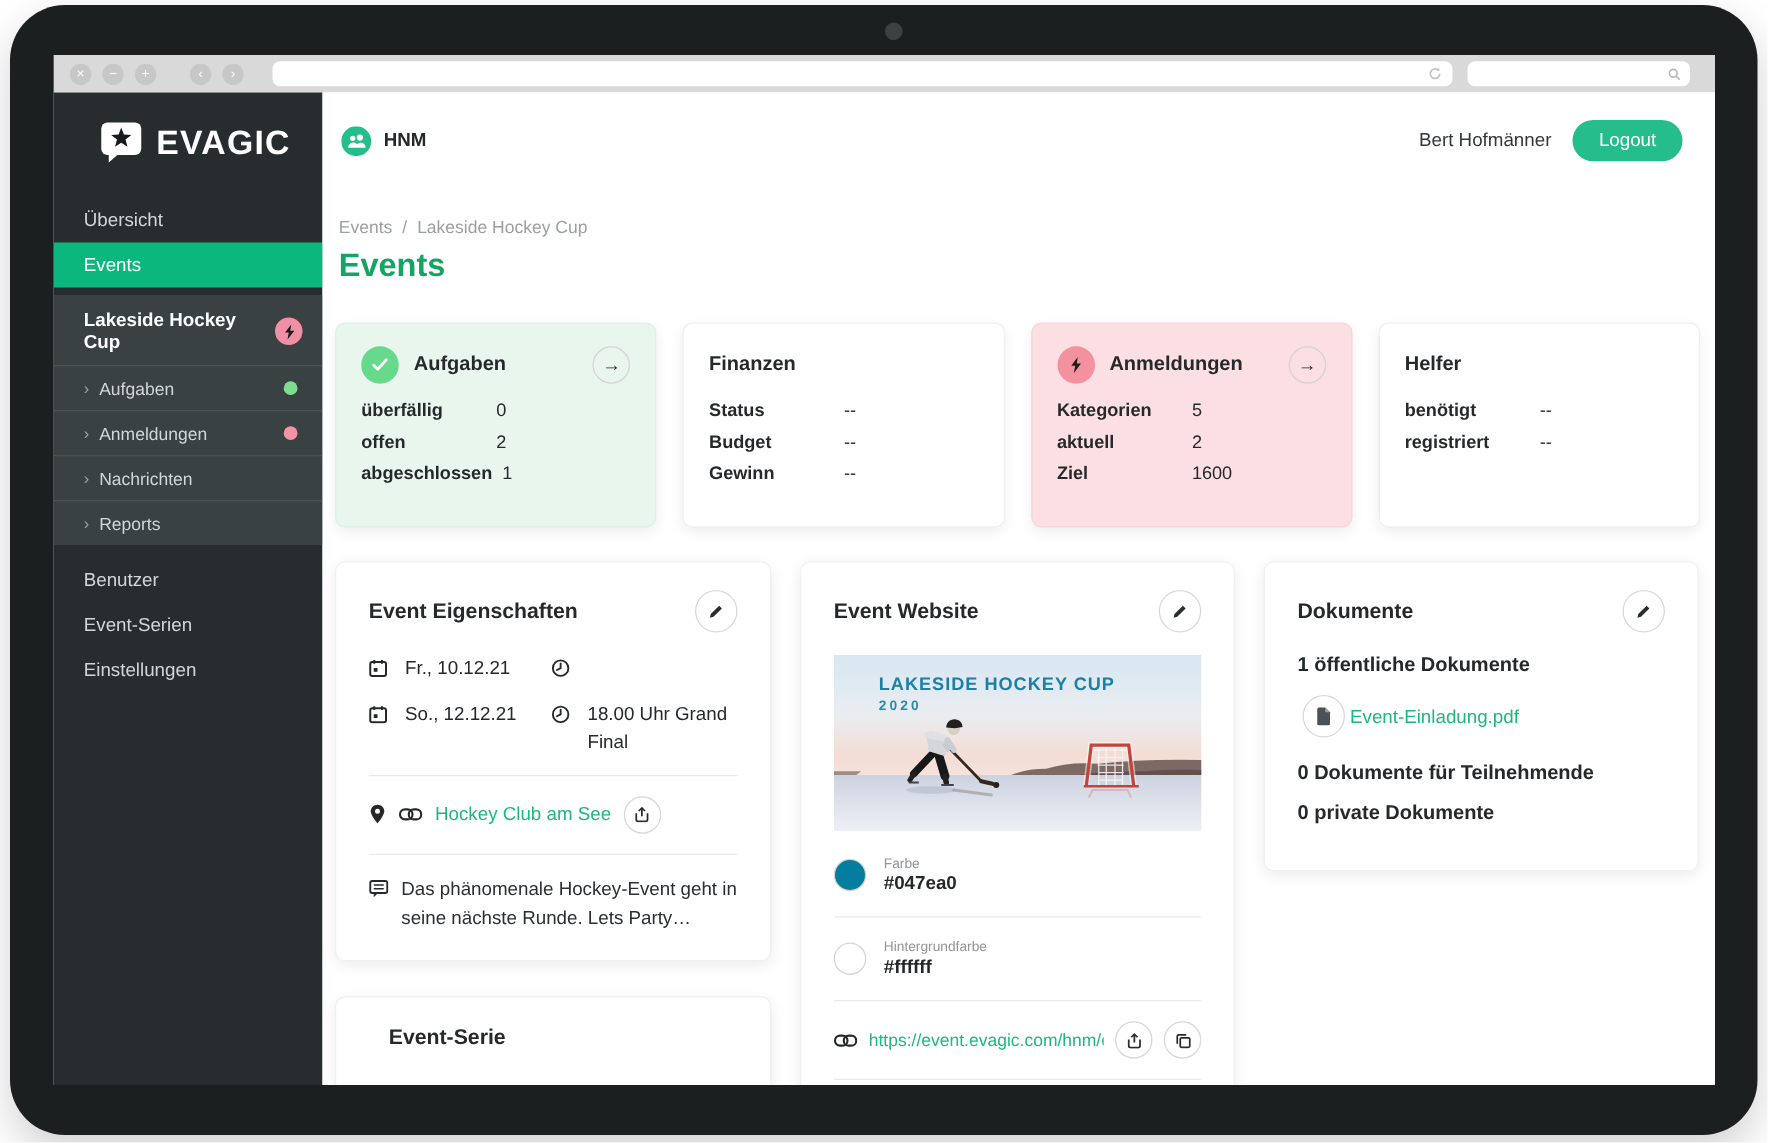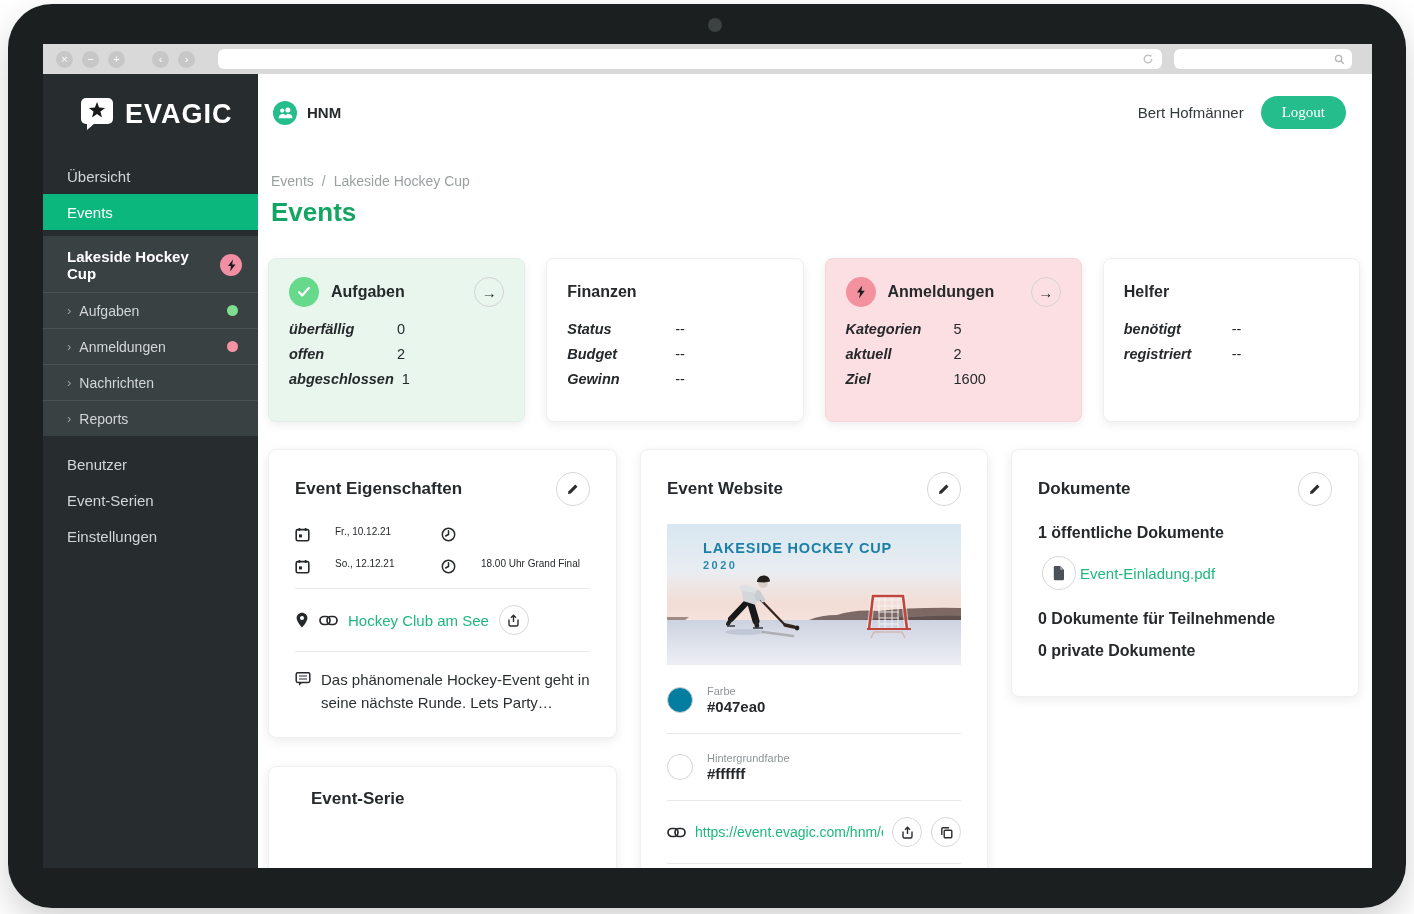--- a/index.html
+++ b/index.html
@@ -45,55 +45,55 @@
   .dot { width:11px; height:11px; border-radius:50%; margin-left:auto; }
   .bottom-nav { margin-top:10px; }
 
   
   .main { flex:1; background:#fff; overflow:hidden; }
   .main-header { display:flex; align-items:center; padding:22px 26px 0 15px; }
   .org { display:flex; align-items:center; gap:10px; }
   .org-label { font-weight:700; font-size:15px; color:#26292b; }
   .user-name { margin-left:auto; font-size:15px; color:#33383a; }
   .logout-btn { margin-left:17px; background:#26bd8c; color:#fff; border:none; border-radius:17px;
-                height:33px; padding:0 21px; font-size:15px; font-family:Liberation Serif, serif; cursor:pointer; }
+                height:33px; padding:0 21px; font-size:15px; font-family:Liberation Sans, sans-serif; cursor:pointer; }
 
   .breadcrumb { margin:44px 0 0 13px; font-size:14px; color:#9aa0a0; display:flex; gap:8px; }
   .page-title { margin:8px 0 0 13px; font-size:26px; font-weight:700; color:#14a565; }
 
   
   .stats { display:grid; grid-template-columns:repeat(4,1fr); gap:21px; margin:30px 12px 0 10px; }
   .stat-card { border-radius:8px; padding:17px 20px; min-height:164px; background:#fff;
                border:1px solid #efefef; box-shadow:0 3px 10px rgba(0,0,0,.07); }
   .stat-card.tone-green { background:#e8f6ee; border-color:#e0f0e6; }
   .stat-card.tone-pink  { background:#fbdfe2; border-color:#f6d5d9; }
   .stat-head { display:flex; align-items:center; gap:12px; height:32px; margin-bottom:13px; }
   .icon-circle { width:30px; height:30px; border-radius:50%; display:flex; align-items:center; justify-content:center; flex-shrink:0; }
   .stat-title { font-weight:700; font-size:16px; color:#26292b; }
   .round-btn { margin-left:auto; width:30px; height:30px; border-radius:50%; border:1px solid #d4d4d4;
                background:transparent; display:flex; align-items:center; justify-content:center;
                font-size:15px; color:#26292b; cursor:pointer; }
   .stat-row { display:flex; align-items:center; margin:9px 0; font-size:14.5px; color:#26292b; }
-  .stat-row .lbl { font-weight:700; min-width:100px;font-style:italic; }
+  .stat-row .lbl { font-weight:700; min-width:100px; }
   .stat-row .val { margin-left:8px; }
 
   
   .details { display:grid; grid-template-columns:349px 348px 348px; column-gap:23px;
              align-items:start; margin:27px 12px 0 10px; }
   .card { background:#fff; border:1px solid #f0f0f0; border-radius:8px;
           box-shadow:0 3px 12px rgba(0,0,0,.08); padding:22px 26px; }
   .card-head { display:flex; align-items:center; margin-bottom:18px; }
   .card-title { font-weight:700; font-size:17px; color:#26292b; }
   .edit-btn { margin-left:auto; width:34px; height:34px; border-radius:50%; border:1px solid #d8d8d8;
               background:#fff; display:flex; align-items:center; justify-content:center; cursor:pointer; }
   .divider { height:1px; background:#e9e9e9; margin:12px 0; }
 
   
   .sched-row { display:grid; grid-template-columns:1fr 1.08fr; gap:8px; margin-bottom:14px; }
-  .sched-cell { display:flex; gap:25px; font-size:10px; color:#26292b; line-height:1.5; }
+  .sched-cell { display:flex; gap:14px; font-size:15px; color:#26292b; line-height:1.5; }
   .sched-cell svg { flex-shrink:0; margin-top:3px; }
   .loc-row { display:flex; align-items:center; gap:10px; padding:4px 0; }
   .link-green { color:#1db87f; font-size:15px; text-decoration:none; cursor:pointer; }
   .sm-round-btn { width:30px; height:30px; border-radius:50%; border:1px solid #d8d8d8; background:#fff;
                   display:flex; align-items:center; justify-content:center; cursor:pointer; flex-shrink:0; }
   .desc-row { display:flex; gap:10px; font-size:15px; color:#2b2f31; line-height:1.55; padding-top:4px; }
   .desc-row svg { flex-shrink:0; margin-top:3px; }
 
   
   .poster { position:relative; width:100%; height:141px; overflow:hidden; margin-bottom:14px; }

